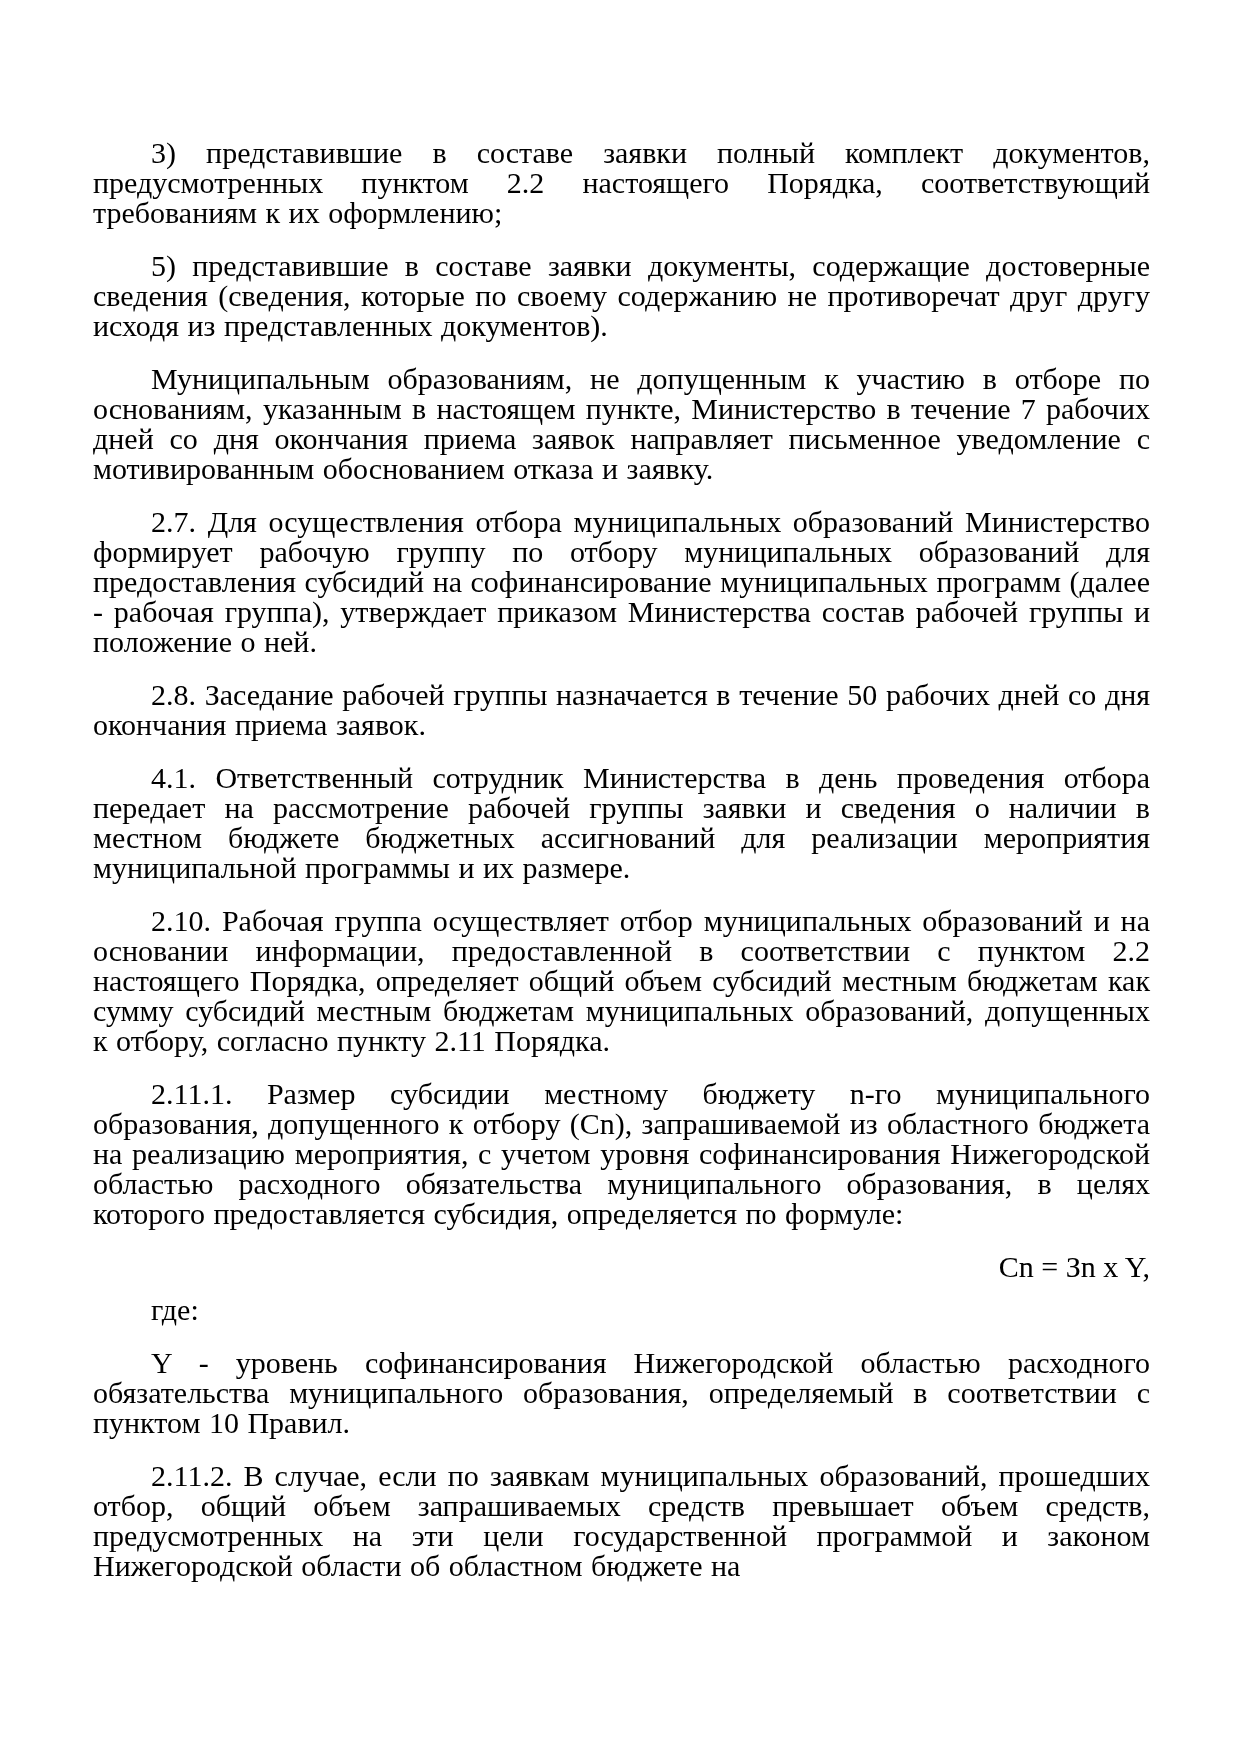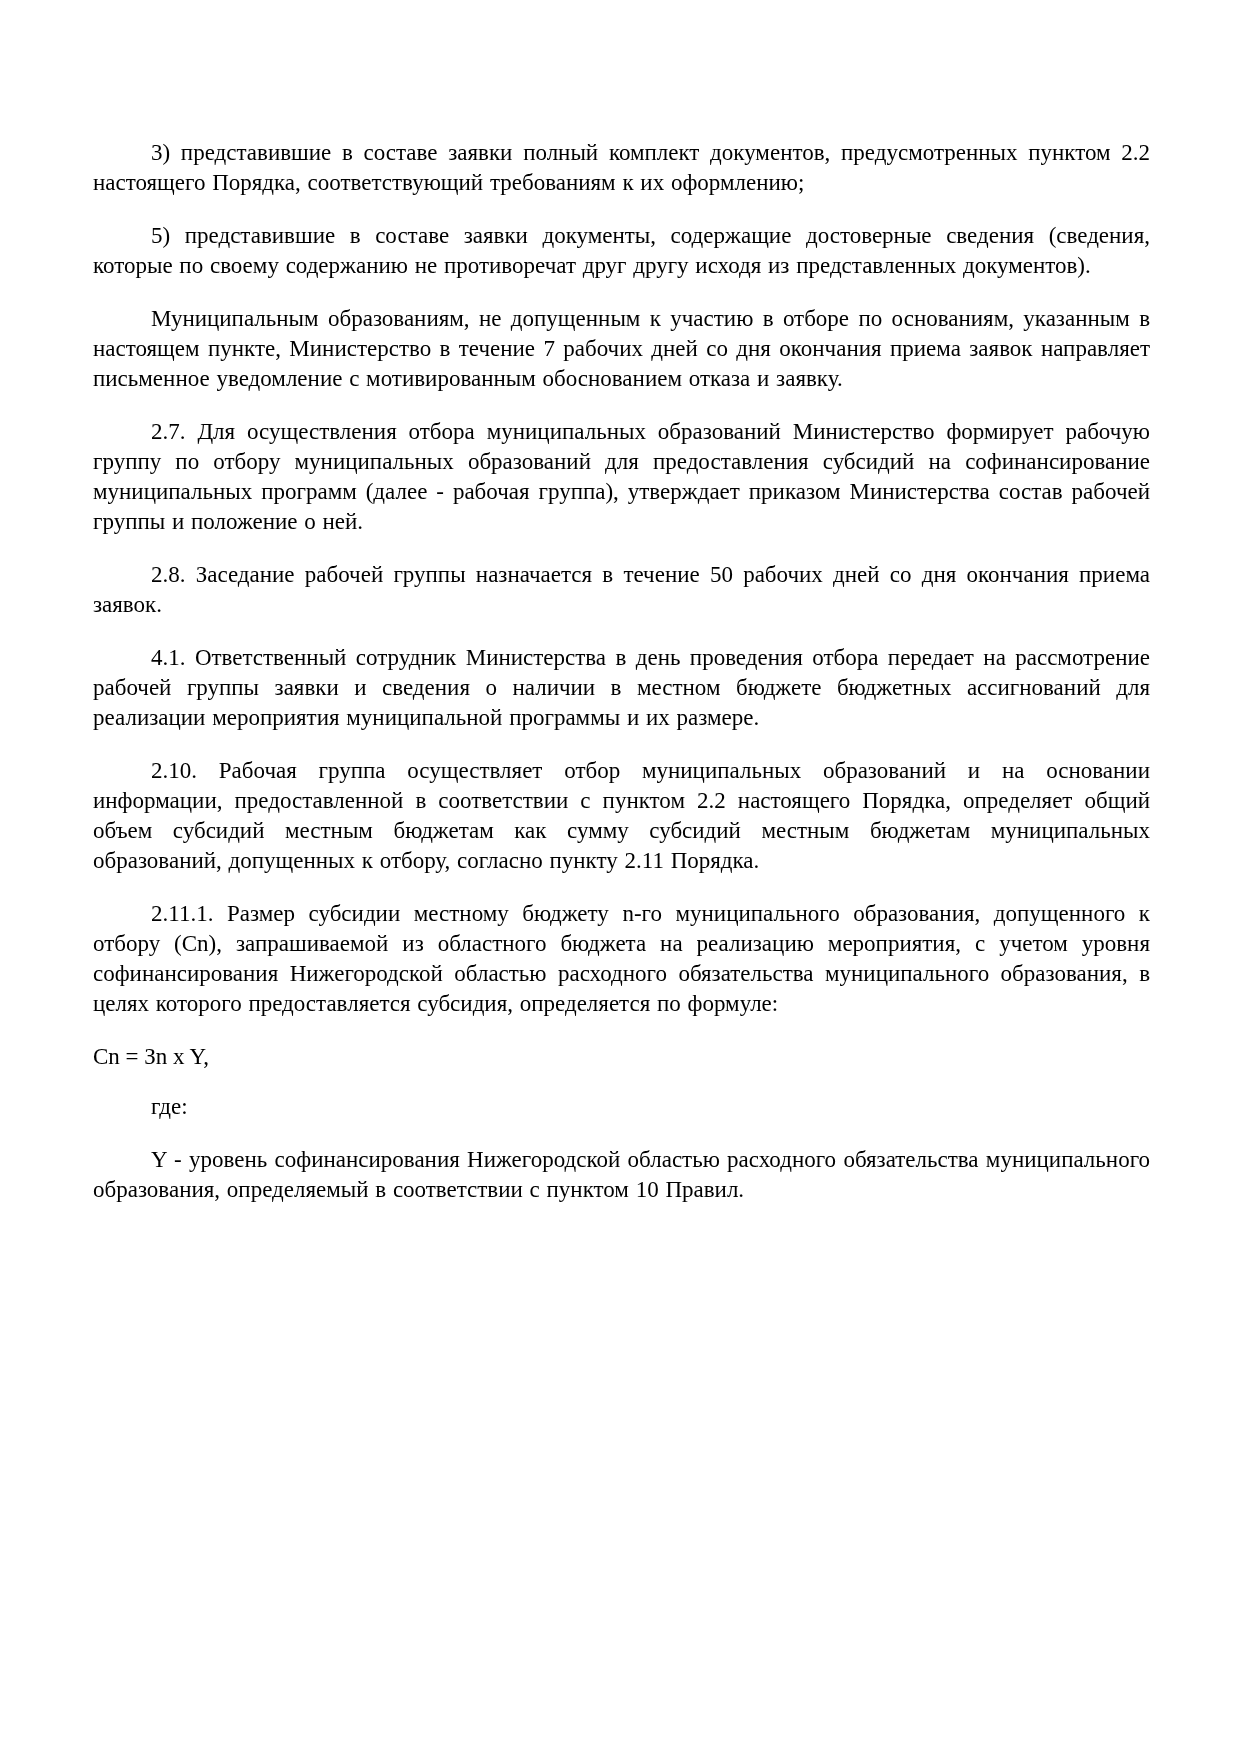--- a/index.html
+++ b/index.html
@@ -13,48 +13,49 @@
     height: 1754px;
     background: #ffffff;
     overflow: hidden;
   }
   .content {
     position: absolute;
     left: 93px;
     top: 138px;
     width: 1057px;
     font-family: "Liberation Serif", "DejaVu Serif", serif;
-    font-size: 23px;
+    font-size: 30px;
     line-height: 30px;
     color: #000000;
     text-align: justify;
   }
   .content p {
     margin: 0 0 23px 0;
     text-indent: 58px;
     word-spacing: 1px;
   }
   .content p.formula {
     text-indent: 0;
-    text-align: left;
+    text-align: right;
     margin-top: 6px;
-    margin-bottom: 20px;
+    margin-bottom: 13px;
     word-spacing: normal;
   }
 </style>
 </head>
 <body>
 
 <div class="page">
   <div class="content">
     <p>3) представившие в составе заявки полный комплект документов, предусмотренных пунктом 2.2 настоящего Порядка, соответствующий требованиям к их оформлению;</p>
     <p>5) представившие в составе заявки документы, содержащие достоверные сведения (сведения, которые по своему содержанию не противоречат друг другу исходя из представленных документов).</p>
     <p>Муниципальным образованиям, не допущенным к участию в отборе по основаниям, указанным в настоящем пункте, Министерство в течение 7 рабочих дней со дня окончания приема заявок направляет письменное уведомление с мотивированным обоснованием отказа и заявку.</p>
     <p>2.7. Для осуществления отбора муниципальных образований Министерство формирует рабочую группу по отбору муниципальных образований для предоставления субсидий на софинансирование муниципальных программ (далее - рабочая группа), утверждает приказом Министерства состав рабочей группы и положение о ней.</p>
     <p>2.8. Заседание рабочей группы назначается в течение 50 рабочих дней со дня окончания приема заявок.</p>
     <p>4.1. Ответственный сотрудник Министерства в день проведения отбора передает на рассмотрение рабочей группы заявки и сведения о наличии в местном бюджете бюджетных ассигнований для реализации мероприятия муниципальной программы и их размере.</p>
     <p>2.10. Рабочая группа осуществляет отбор муниципальных образований и на основании информации, предоставленной в соответствии с пунктом 2.2 настоящего Порядка, определяет общий объем субсидий местным бюджетам как сумму субсидий местным бюджетам муниципальных образований, допущенных к отбору, согласно пункту 2.11 Порядка.</p>
     <p>2.11.1. Размер субсидии местному бюджету n-го муниципального образования, допущенного к отбору (Cn), запрашиваемой из областного бюджета на реализацию мероприятия, с учетом уровня софинансирования Нижегородской областью расходного обязательства муниципального образования, в целях которого предоставляется субсидия, определяется по формуле:</p>
     <p class="formula">Cn = Зn x Y,</p>
     <p>где:</p>
     <p>Y - уровень софинансирования Нижегородской областью расходного обязательства муниципального образования, определяемый в соответствии с пунктом 10 Правил.</p>
+    <p>2.11.2. В случае, если по заявкам муниципальных образований, прошедших отбор, общий объем запрашиваемых средств превышает объем средств, предусмотренных на эти цели государственной программой и законом Нижегородской области об областном бюджете на</p>
   </div>
 </div>
 
 </body></html>

